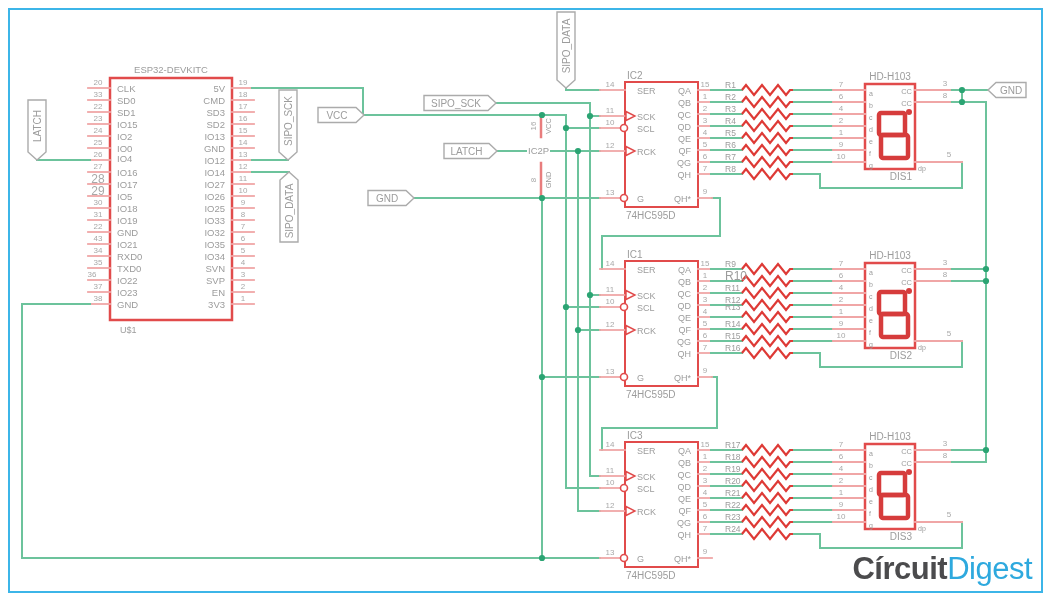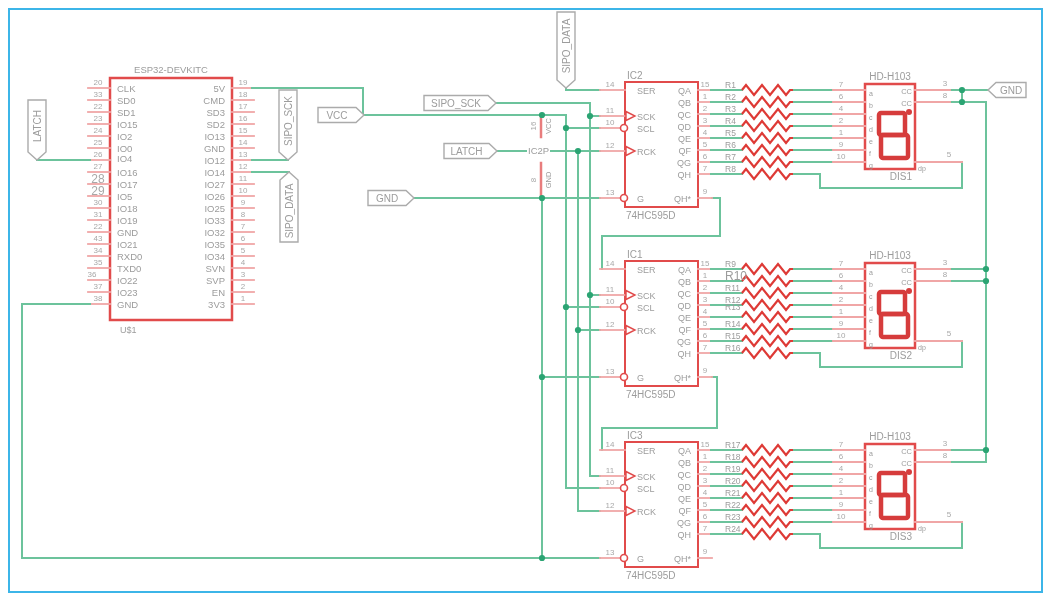--- a/index.html
+++ b/index.html
@@ -302,20 +302,23 @@
       <line x1="833" y1="510" x2="865" y2="510" stroke="#f0a6a6" stroke-width="1.8" stroke-linecap="square"></line>
       <line x1="833" y1="522" x2="865" y2="522" stroke="#f0a6a6" stroke-width="1.8" stroke-linecap="square"></line>
       <line x1="915" y1="522" x2="962" y2="522" stroke="#f0a6a6" stroke-width="1.8" stroke-linecap="square"></line>
       <line x1="915" y1="450" x2="950" y2="450" stroke="#f0a6a6" stroke-width="1.8" stroke-linecap="square"></line>
       <line x1="915" y1="462" x2="950" y2="462" stroke="#f0a6a6" stroke-width="1.8" stroke-linecap="square"></line>
       <rect x="879" y="473" width="26" height="22" rx="2" fill="none" stroke="#d63c3c" stroke-width="4.5"></rect>
       <rect x="881" y="495" width="27" height="23" rx="2" fill="none" stroke="#d63c3c" stroke-width="4.5"></rect>
       <circle cx="909" cy="472" r="3" fill="#d63c3c"></circle>
     </svg>
   <div id="frame"></div>
+  <div id="logo">
+    <span class="g">Círcuit</span><span class="b">Digest</span>
+  </div>
 <div class="t" style="font-size: 9.5px; left: 171px; top: 70px; transform: translate(-50%, -50%);">ESP32-DEVKITC</div>
     <div class="t" style="font-size: 9px; left: 120px; top: 330px; transform: translate(0px, -50%);">U$1</div>
     <div class="t num" style="font-size: 8px; left: 98px; top: 83px; transform: translate(-50%, -50%);">20</div>
     <div class="t" style="font-size: 9.5px; left: 117px; top: 88.5px; transform: translate(0px, -50%);">CLK</div>
     <div class="t num" style="font-size: 8px; left: 98px; top: 95px; transform: translate(-50%, -50%);">33</div>
     <div class="t" style="font-size: 9.5px; left: 117px; top: 100.5px; transform: translate(0px, -50%);">SD0</div>
     <div class="t num" style="font-size: 8px; left: 98px; top: 107px; transform: translate(-50%, -50%);">22</div>
     <div class="t" style="font-size: 9.5px; left: 117px; top: 112.5px; transform: translate(0px, -50%);">SD1</div>
     <div class="t num" style="font-size: 8px; left: 98px; top: 119px; transform: translate(-50%, -50%);">23</div>
     <div class="t" style="font-size: 9.5px; left: 117px; top: 124.5px; transform: translate(0px, -50%);">IO15</div>

